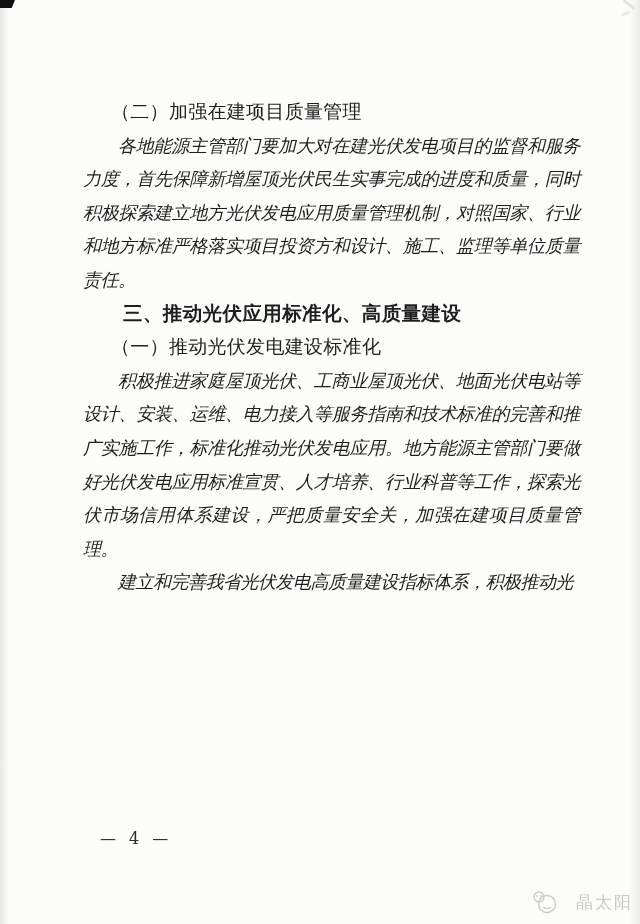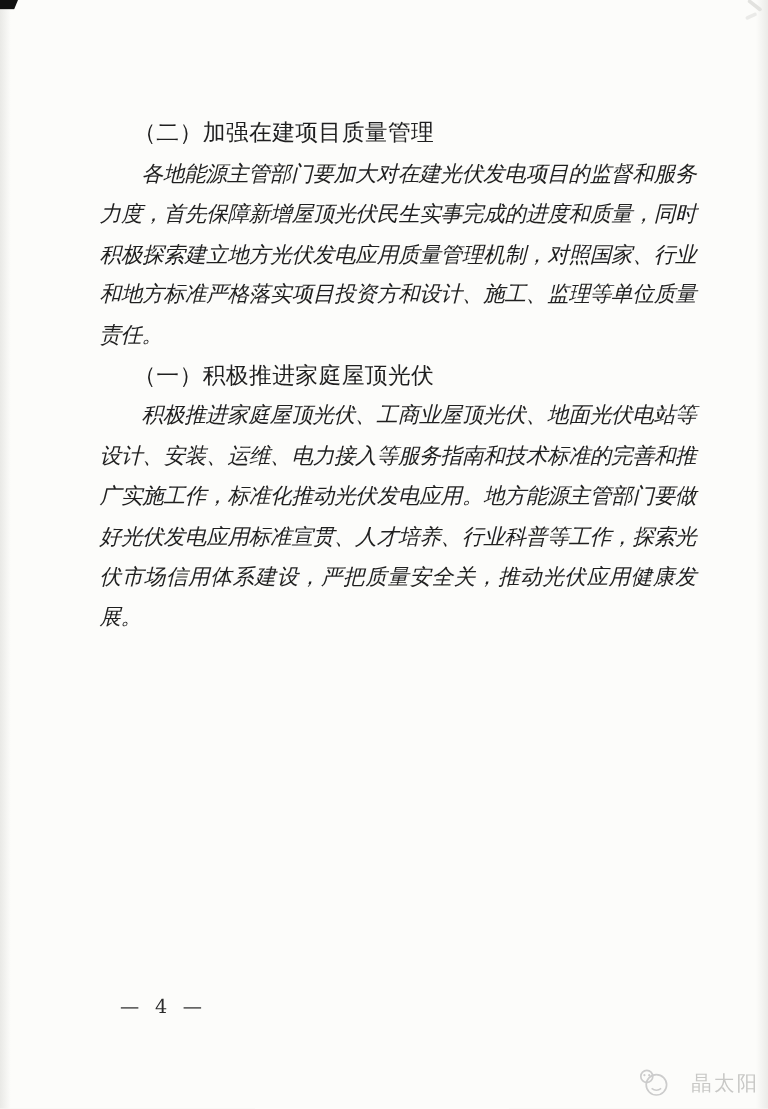--- a/index.html
+++ b/index.html
@@ -116,22 +116,24 @@
 
   <div class="corner-mark"></div>
   <div class="corner-stain">
       <i></i>
       <i></i>
     </div>
 
   <main class="doc" id="doc-body">
       <div class="block subheading">（二）加强在建项目质量管理</div>
       <div class="block paragraph">各地能源主管部门要加大对在建光伏发电项目的监督和服务力度，首先保障新增屋顶光伏民生实事完成的进度和质量，同时积极探索建立地方光伏发电应用质量管理机制，对照国家、行业和地方标准严格落实项目投资方和设计、施工、监理等单位质量责任。</div>
-      <div class="block subheading">（一）积极推进家庭屋顶光伏</div>
-      <div class="block paragraph">积极推进家庭屋顶光伏、工商业屋顶光伏、地面光伏电站等设计、安装、运维、电力接入等服务指南和技术标准的完善和推广实施工作，标准化推动光伏发电应用。地方能源主管部门要做好光伏发电应用标准宣贯、人才培养、行业科普等工作，探索光伏市场信用体系建设，严把质量安全关，推动光伏应用健康发展。</div>
+      <div class="block heading">三、推动光伏应用标准化、高质量建设</div>
+      <div class="block subheading">（一）推动光伏发电建设标准化</div>
+      <div class="block paragraph">积极推进家庭屋顶光伏、工商业屋顶光伏、地面光伏电站等设计、安装、运维、电力接入等服务指南和技术标准的完善和推广实施工作，标准化推动光伏发电应用。地方能源主管部门要做好光伏发电应用标准宣贯、人才培养、行业科普等工作，探索光伏市场信用体系建设，严把质量安全关，加强在建项目质量管理。</div>
+      <div class="block paragraph">建立和完善我省光伏发电高质量建设指标体系，积极推动光</div>
     </main>
 
   <div class="pagenum">— 4 —</div>
 
   <div class="watermark">
     <span>
       <svg width="30" height="26" viewBox="0 0 30 26" fill="none">
         <circle cx="9" cy="8" r="5" stroke="#cccccc" stroke-width="1.4"></circle>
         <circle cx="17" cy="15" r="8.5" stroke="#cccccc" stroke-width="1.4"></circle>
         <circle cx="7" cy="7" r="0.9" fill="#cccccc"></circle>

